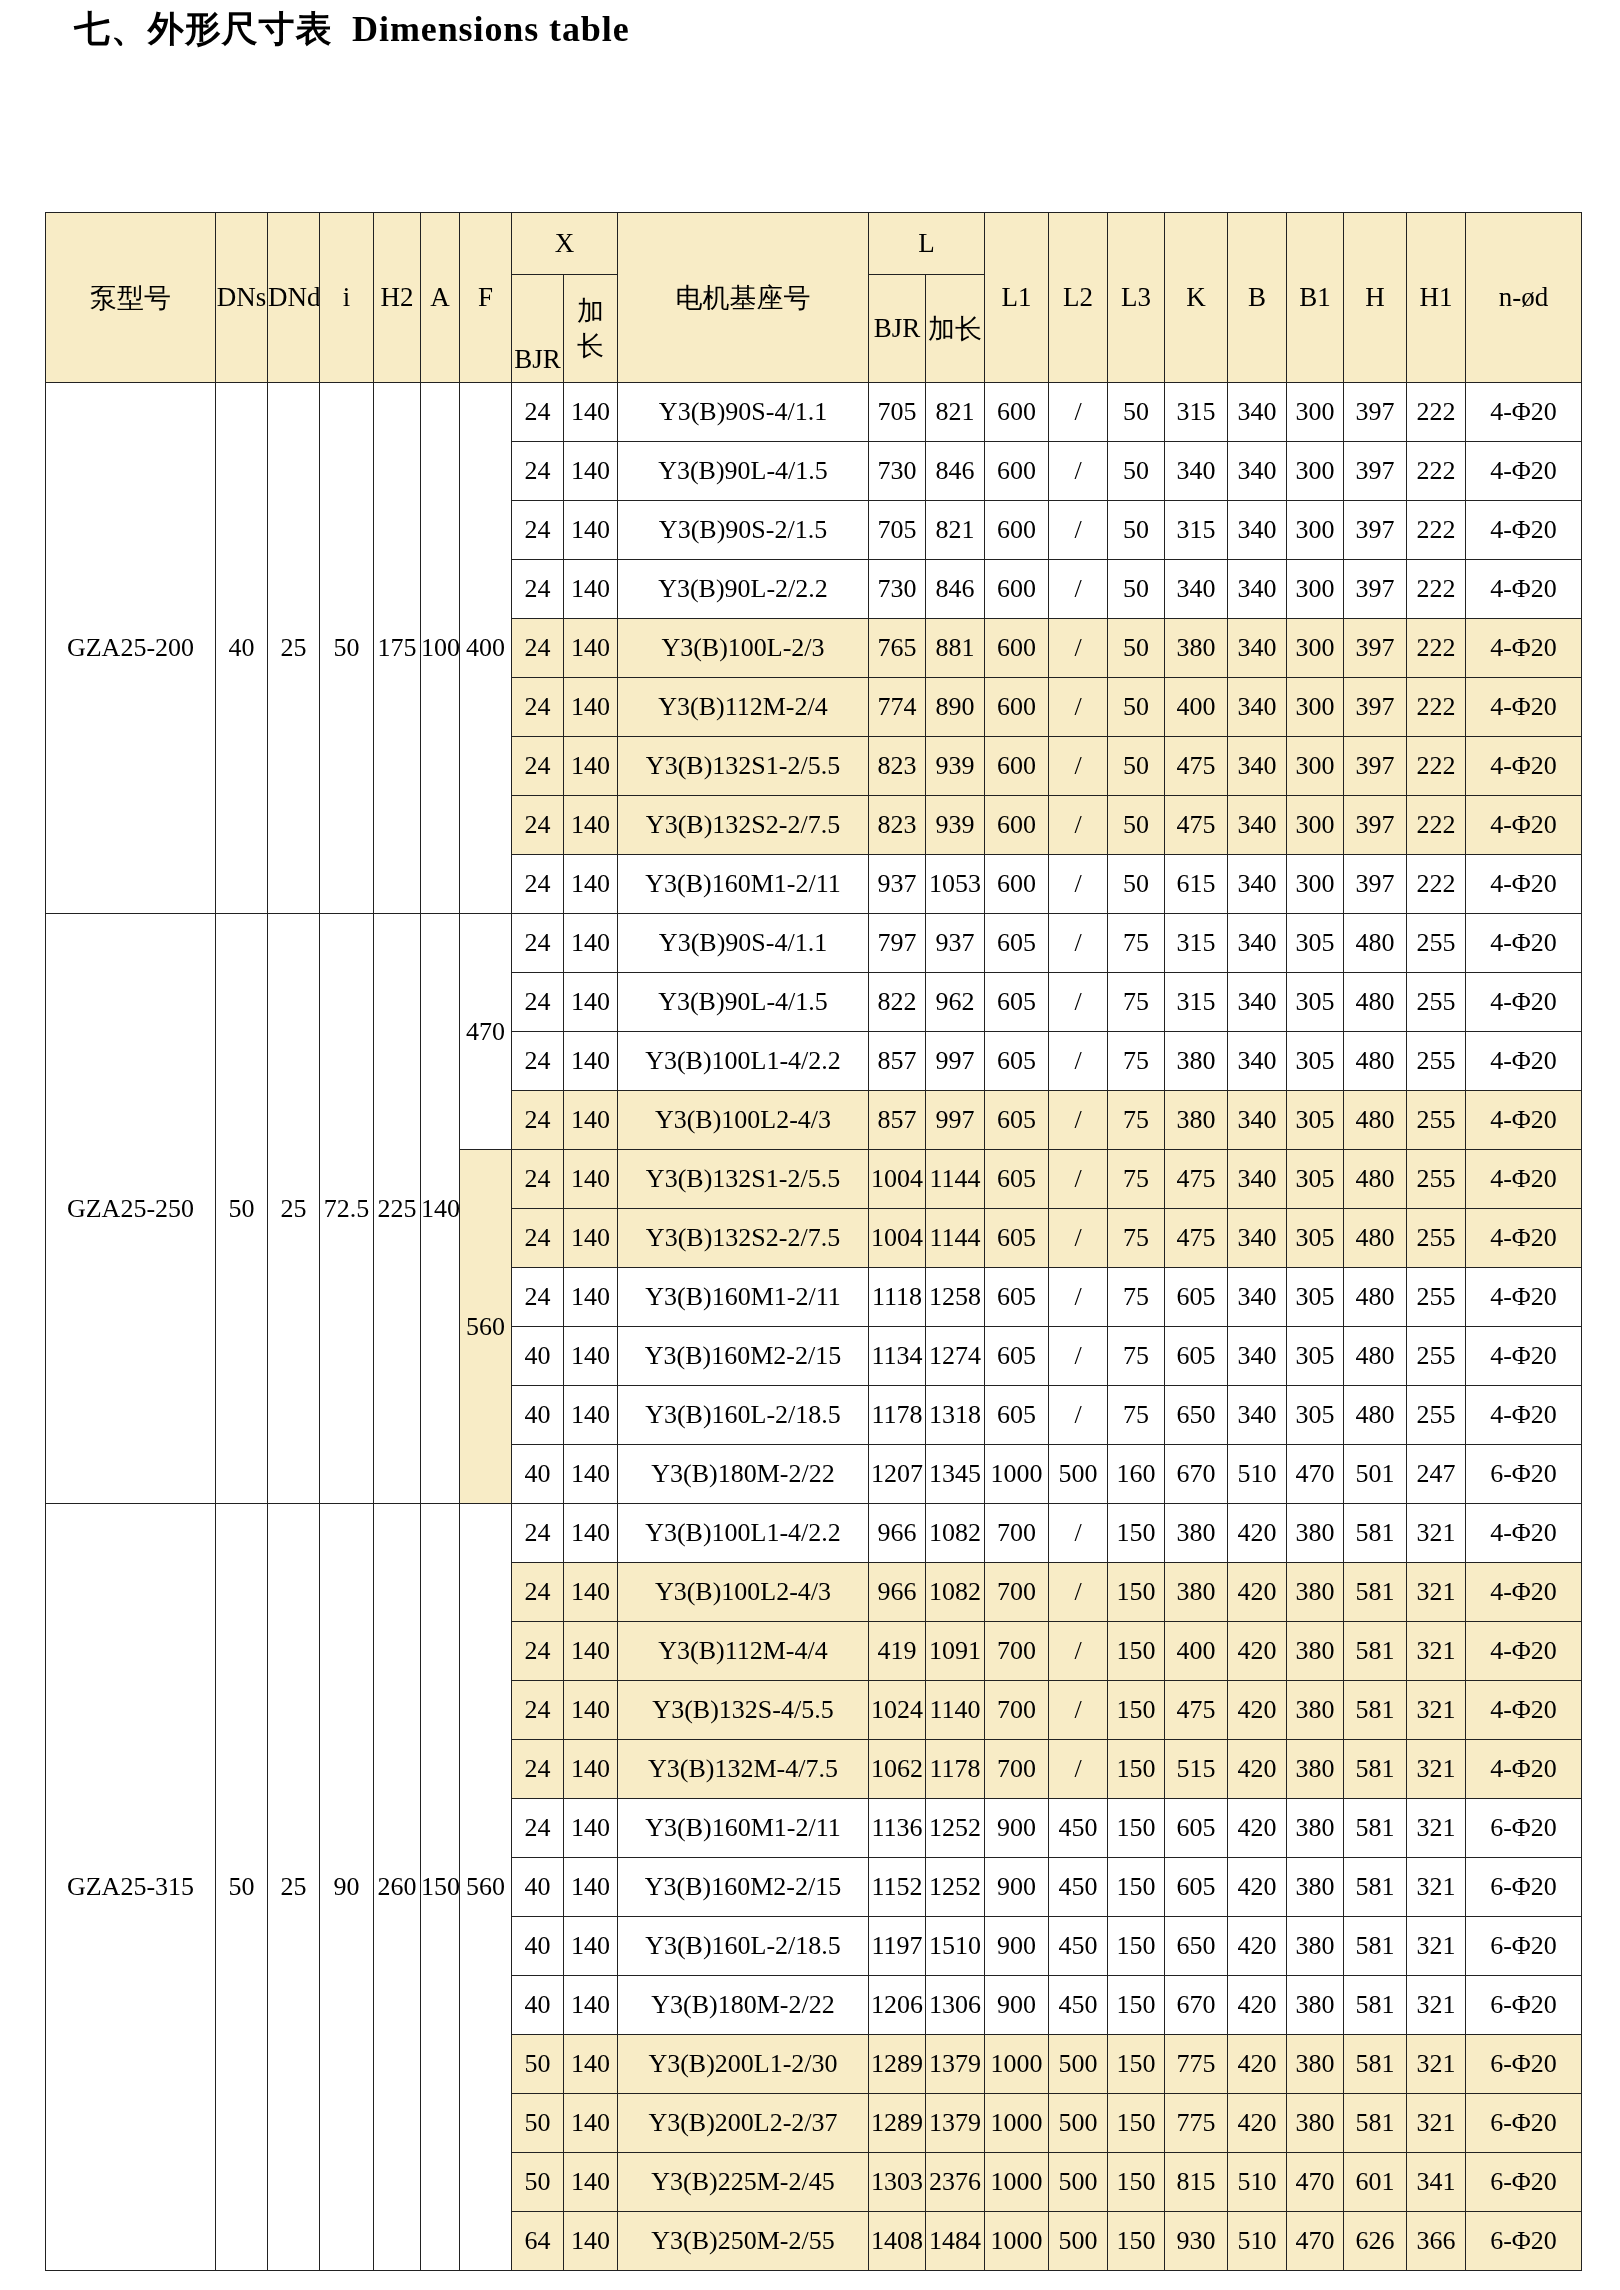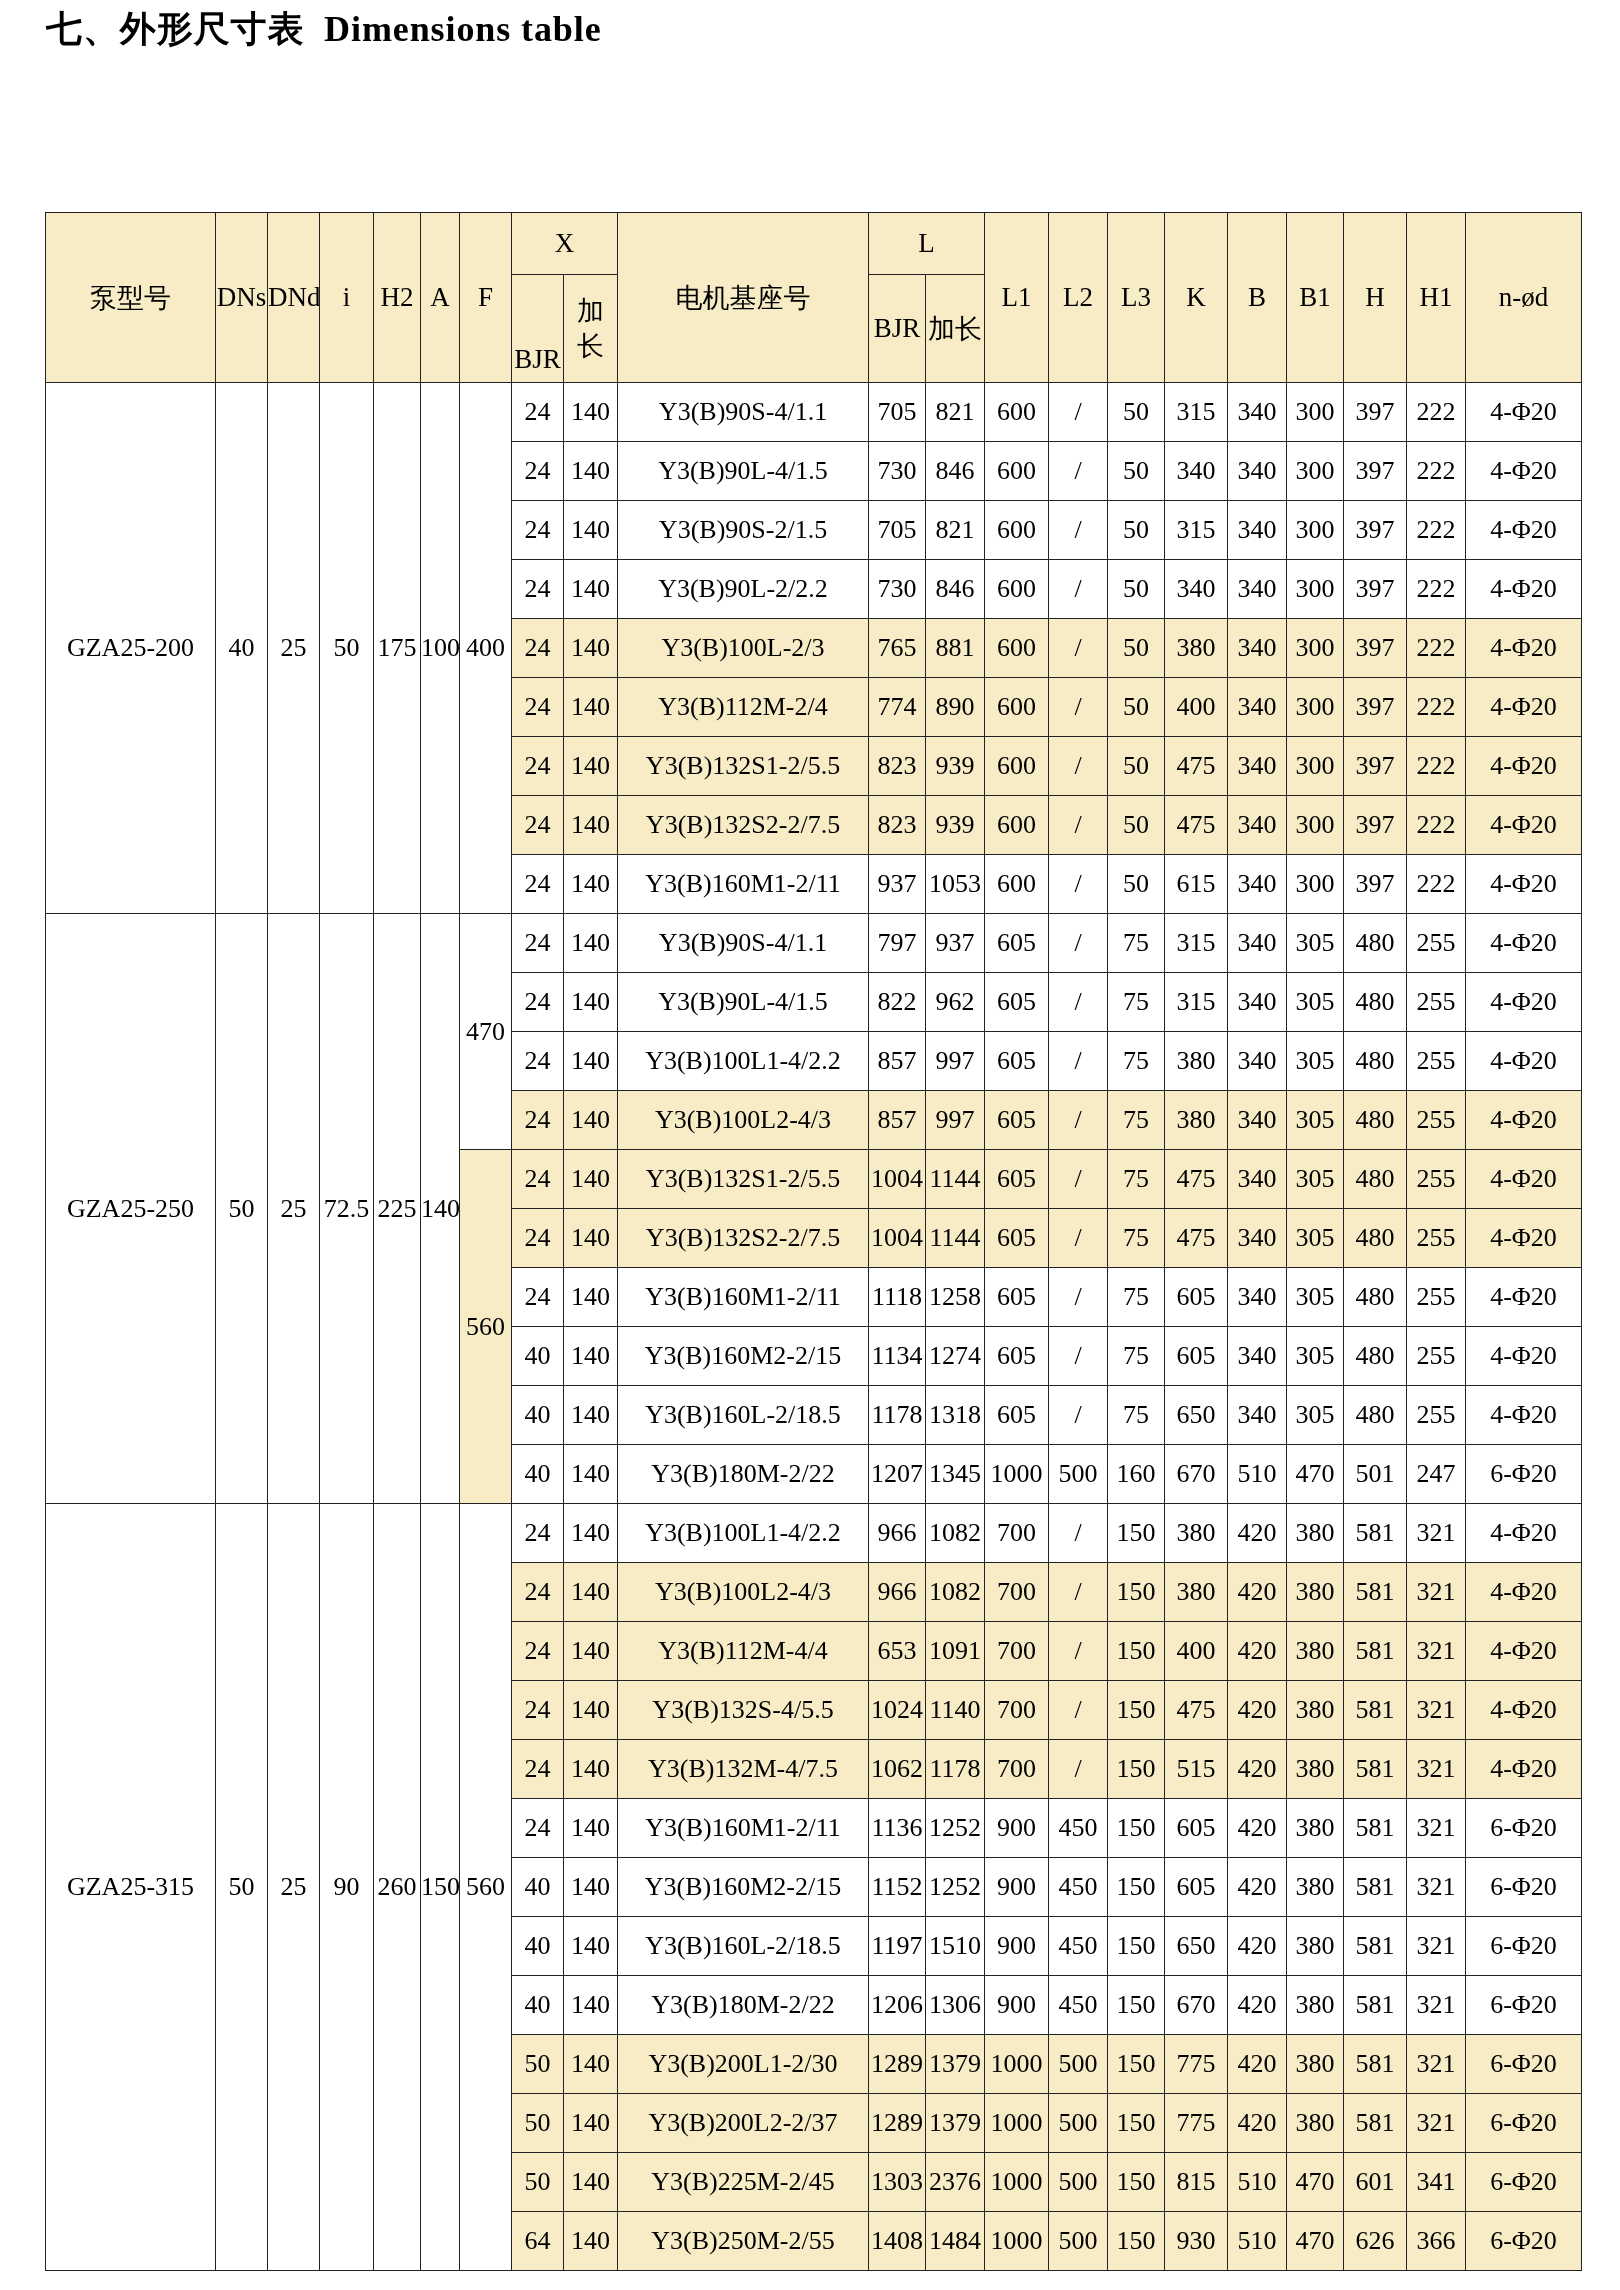--- a/index.html
+++ b/index.html
@@ -1,21 +1,21 @@
 <!DOCTYPE html>
 <html style="font-size:14.3px"><head>
 <meta charset="utf-8">
 <style>
   html,body{margin:0;padding:0;}
   body{
     width:1620px;height:2291px;position:relative;background:#ffffff;
     font-family:"Liberation Serif","DejaVu Serif",serif;color:#000;
   }
   .title{
-    position:absolute;left:46px;top:5.4px;
+    position:absolute;left:74px;top:5.4px;
     font-size:36px;font-weight:bold;letter-spacing:0.9px;white-space:pre;
   }
   table.dims{
     position:absolute;left:45px;top:212px;width:1537px;
     border-collapse:collapse;table-layout:fixed;
     border:1.8px solid #111;
   }
   th,td{
     border:0.9px solid #222;text-align:center;vertical-align:middle;
     padding:0;overflow:hidden;font-weight:normal;
@@ -445,21 +445,21 @@
         <td>420</td>
         <td>380</td>
         <td>581</td>
         <td>321</td>
         <td>4-Φ20</td>
       </tr>
       <tr class="band">
         <td>24</td>
         <td>140</td>
         <td>Y3(B)112M-4/4</td>
-        <td>653</td>
+        <td>419</td>
         <td>1091</td>
         <td>700</td>
         <td>/</td>
         <td>150</td>
         <td>400</td>
         <td>420</td>
         <td>380</td>
         <td>581</td>
         <td>321</td>
         <td>4-Φ20</td>

